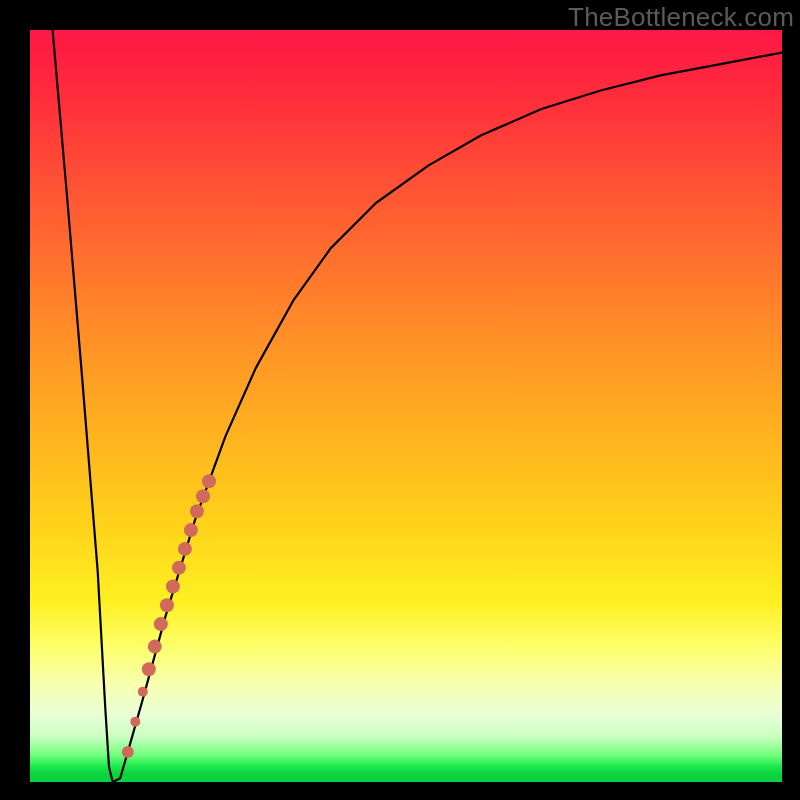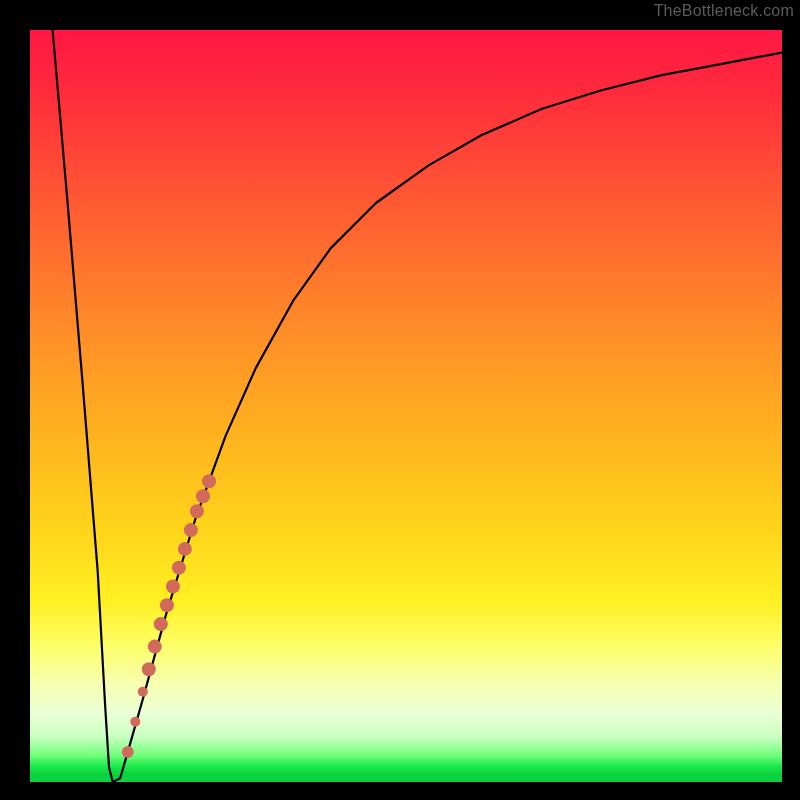--- a/index.html
+++ b/index.html
@@ -15,21 +15,21 @@
     position: relative;
     width: 800px;
     height: 800px;
     background: #000;
   }
   .watermark {
     position: absolute;
     top: 2px;
     right: 6px;
     color: #5b5b5b;
-    font-size: 16px;
+    font-size: 26px;
     font-weight: 500;
     letter-spacing: 0.2px;
     z-index: 5;
   }
   .plot-area {
     position: absolute;
     left: 30px;
     top: 30px;
     width: 752px;
     height: 752px;

